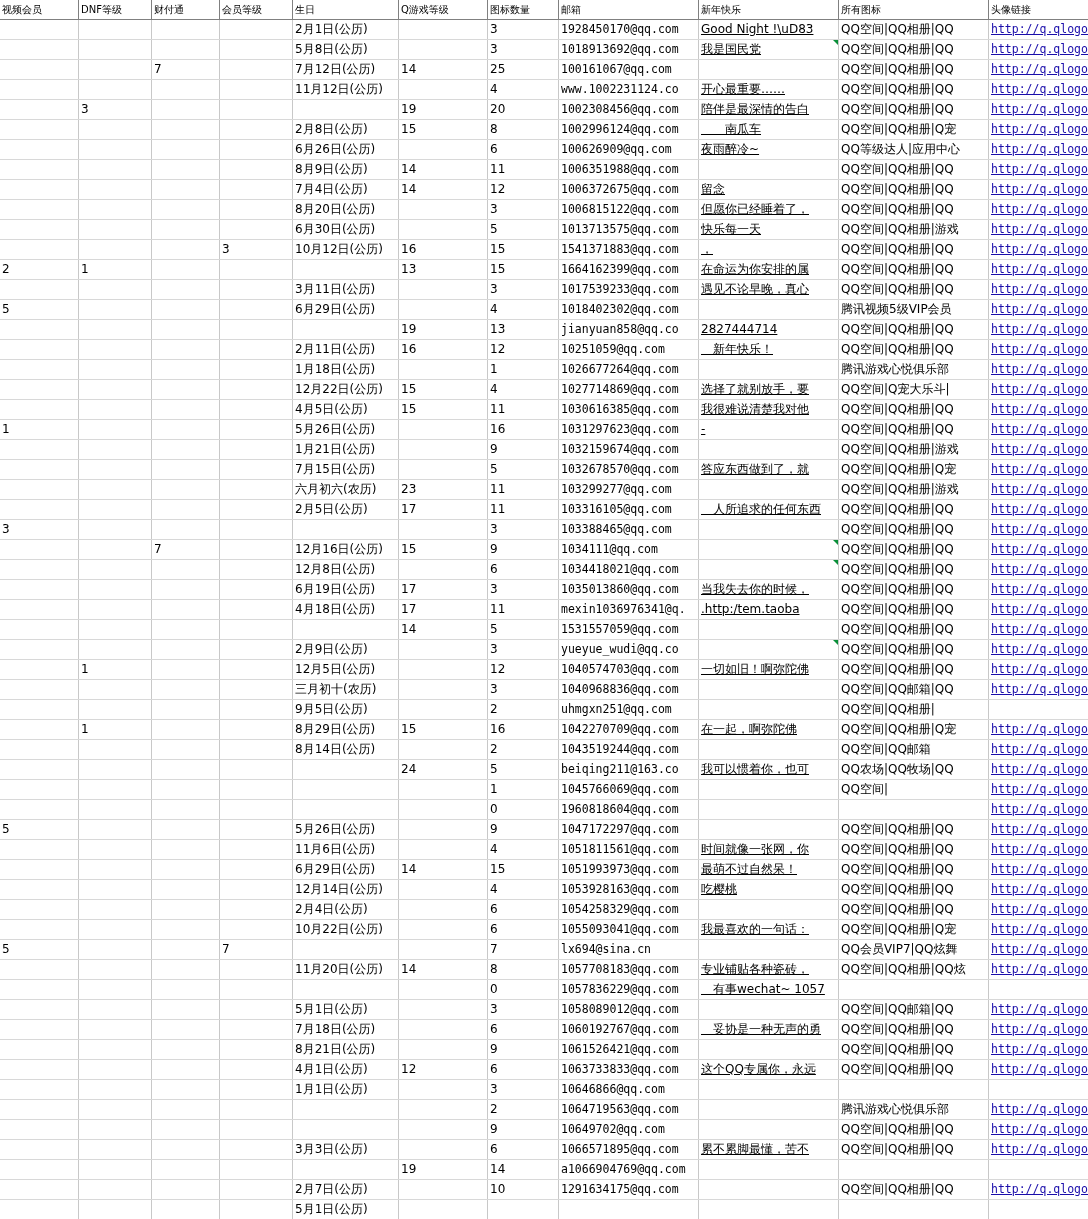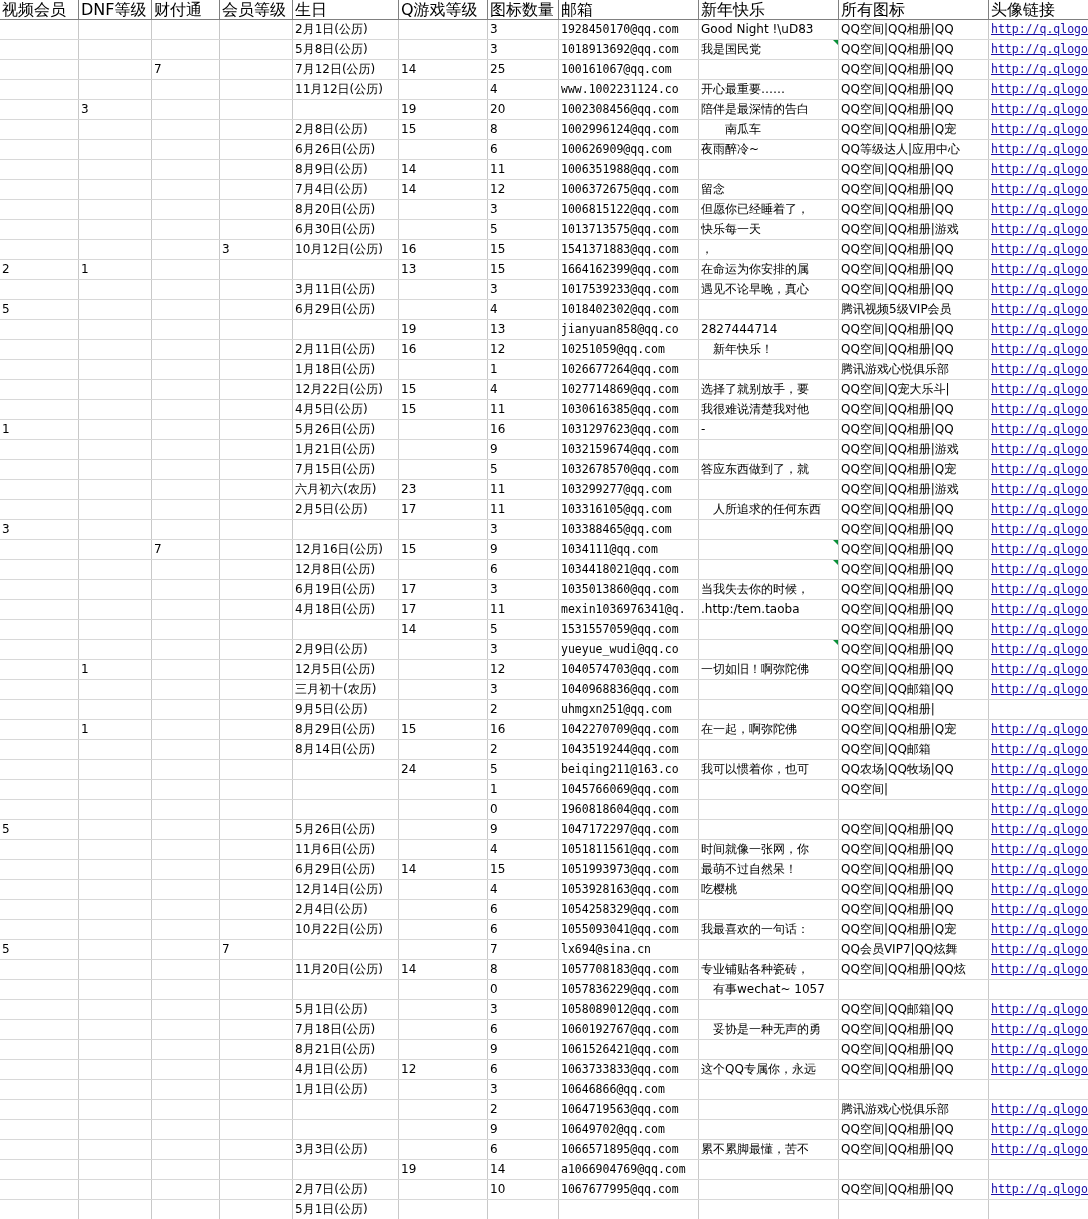--- a/index.html
+++ b/index.html
@@ -22,36 +22,36 @@
     overflow:hidden;
     white-space:nowrap;
     font-weight:normal;
     font-size:12px;
     vertical-align:middle;
     line-height:19px;
   }
   table.sheet tr.header td{
     border-bottom:1px solid #808080;
     border-right:1px solid #808080;
-    font-size:16px;
+    font-size:10px;
   }
   .c-vip{width:74px;}
   .c-dnf{width:68px;}
   .c-cfr{width:63px;}
   .c-mem{width:68px;}
   .c-bir{width:101px;}
   .c-qga{width:84px;}
   .c-ico{width:66px;}
   .c-mail{width:135px;}
   .c-sig{width:135px;}
   .c-all{width:145px;}
   .c-ava{width:141px;border-right:none;}
   .link{color:#1a0dab;text-decoration:underline;}
   .cut{display:block;overflow:hidden;text-overflow:clip;white-space:nowrap;}
-  .sig{position:relative;}
+  .sig{position:relative;text-decoration:underline;}
   .flag{
     position:absolute;right:0;top:0;width:0;height:0;
     border-top:5px solid #0b8f3a;border-left:5px solid transparent;
   }
   .mono{font-family:"DejaVu Sans Mono","Liberation Mono",monospace;font-size:11.5px;}
   .cn{font-family:"DejaVu Sans","Liberation Sans",sans-serif;}
 </style>
 </head>
 <body>
 
@@ -2006,21 +2006,21 @@
         <td class="c-bir">
           <span class="cut cn">2月7日(公历)</span>
         </td>
         <td class="c-qga">
           <span class="cut cn"></span>
         </td>
         <td class="c-ico">
           <span class="cut cn">10</span>
         </td>
         <td class="c-mail">
-          <span class="cut mono">1067677995@qq.com</span>
+          <span class="cut mono">1291634175@qq.com</span>
         </td>
         <td class="c-sig sig">
           <span class="cut cn"></span>
         </td>
         <td class="c-all">
           <span class="cut cn">QQ空间|QQ相册|QQ</span>
         </td>
         <td class="c-ava"><span class="link mono">http://q.qlogo.cn</span></td>
       </tr>
       <tr>

